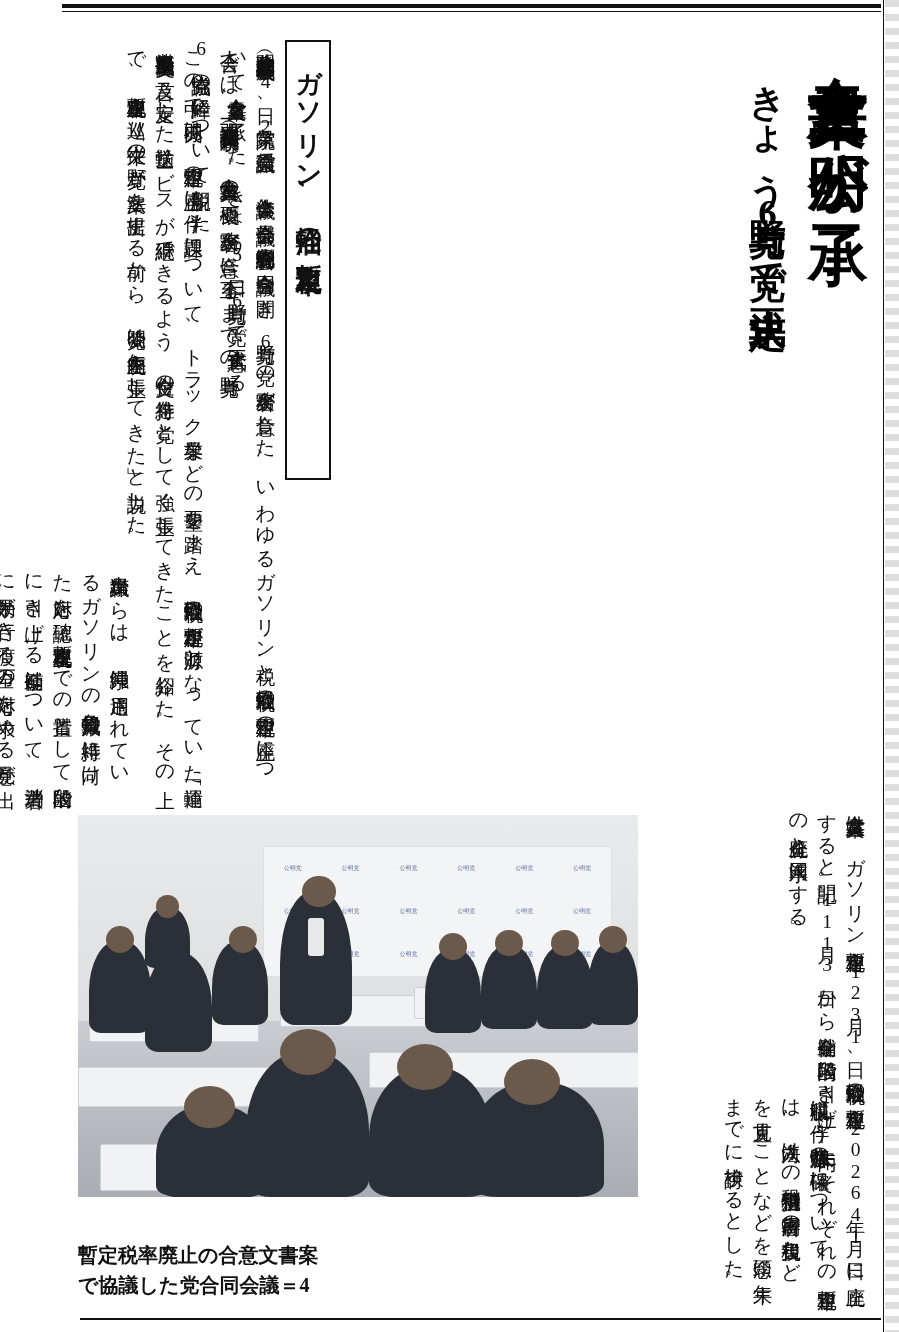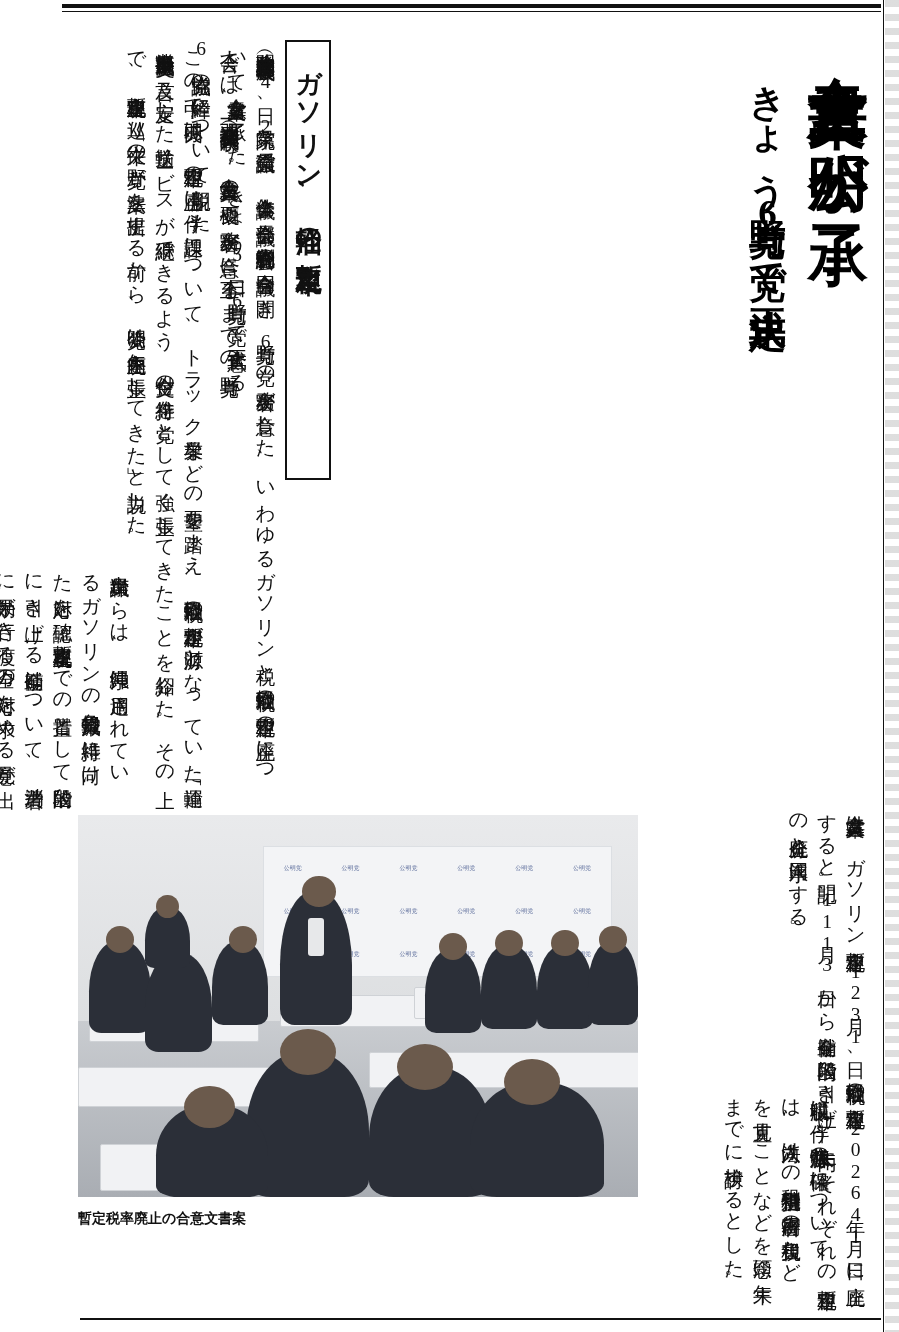--- a/index.html
+++ b/index.html
@@ -183,23 +183,23 @@
   }
   .photo .shirt {
     position: absolute;
     background: #e7e8ea;
     border-radius: 3px;
   }
 
   .caption {
     position: absolute;
     left: 78px;
-    top: 1208px;
+    top: 1240px;
     width: 250px;
-    font-size: 14px;
+    font-size: 20px;
     line-height: 1.5;
     font-weight: bold;
   }
   .caption .line { display: block; }
 
   
   .small-col {
     position: absolute;
     writing-mode: vertical-rl;
     text-orientation: upright;
@@ -304,15 +304,16 @@
     <div class="person" style="left:52%; top:66%; width:22%; height:34%;"></div>
     <div class="head" style="left:57%; top:60%; width:10%; height:12%;"></div>
     <div class="person" style="left:70%; top:70%; width:24%; height:30%;"></div>
     <div class="head" style="left:76%; top:64%; width:10%; height:12%;"></div>
     <div class="person" style="left:14%; top:76%; width:20%; height:24%;"></div>
     <div class="head" style="left:19%; top:71%; width:9%; height:11%;"></div>
   </div>
 
   <div class="caption">
     <span class="line">暫定税率廃止の合意文書案</span>
+    <span class="line">で協議した党合同会議＝4</span>
   </div>
 
 </div>
 
 </body></html>

